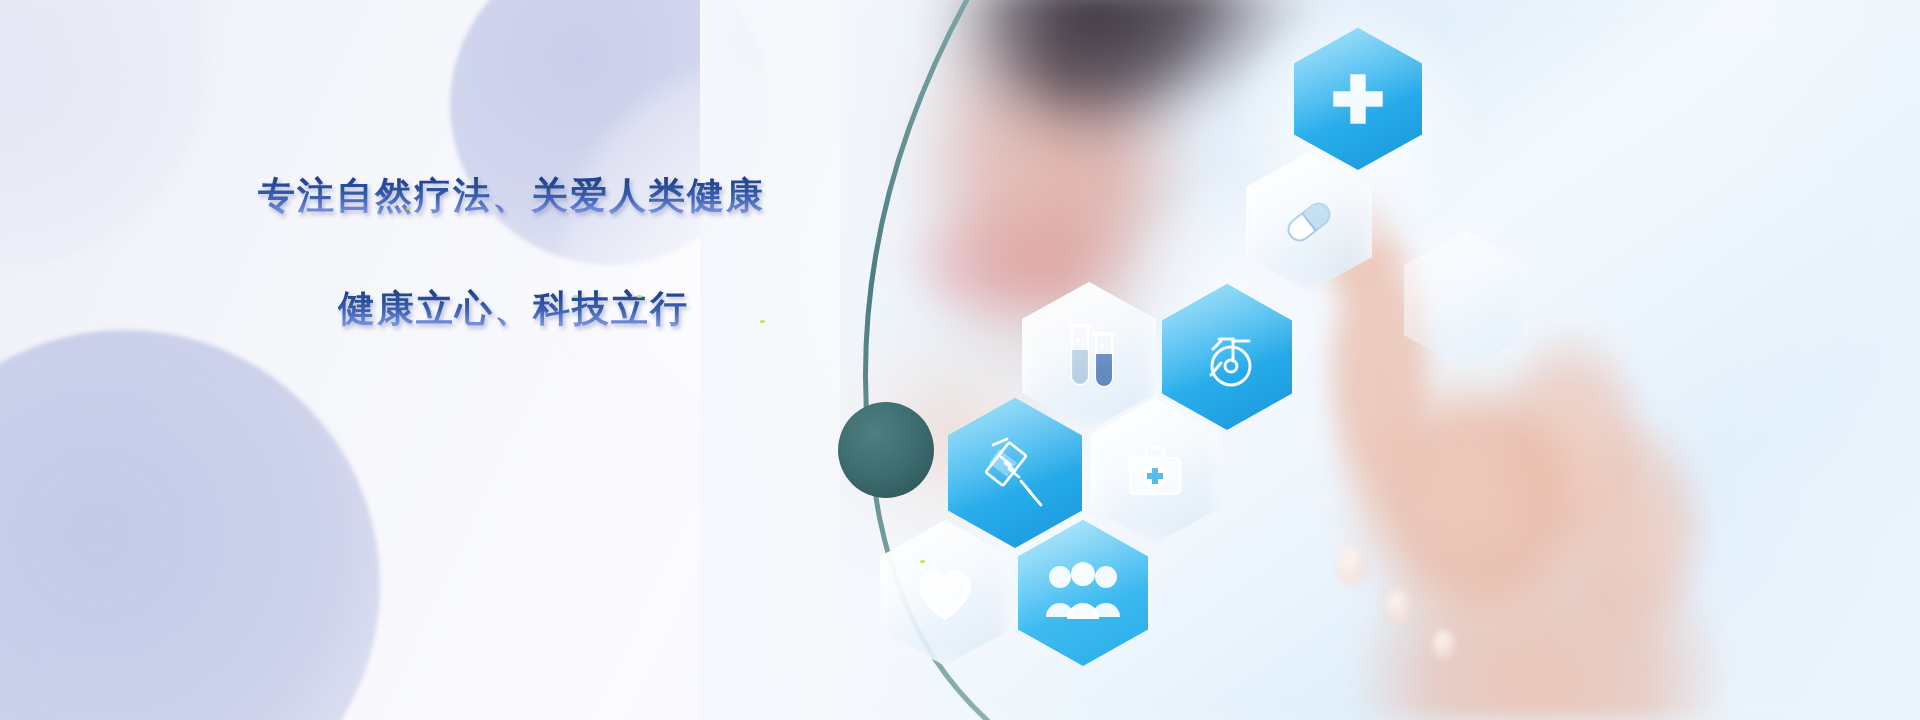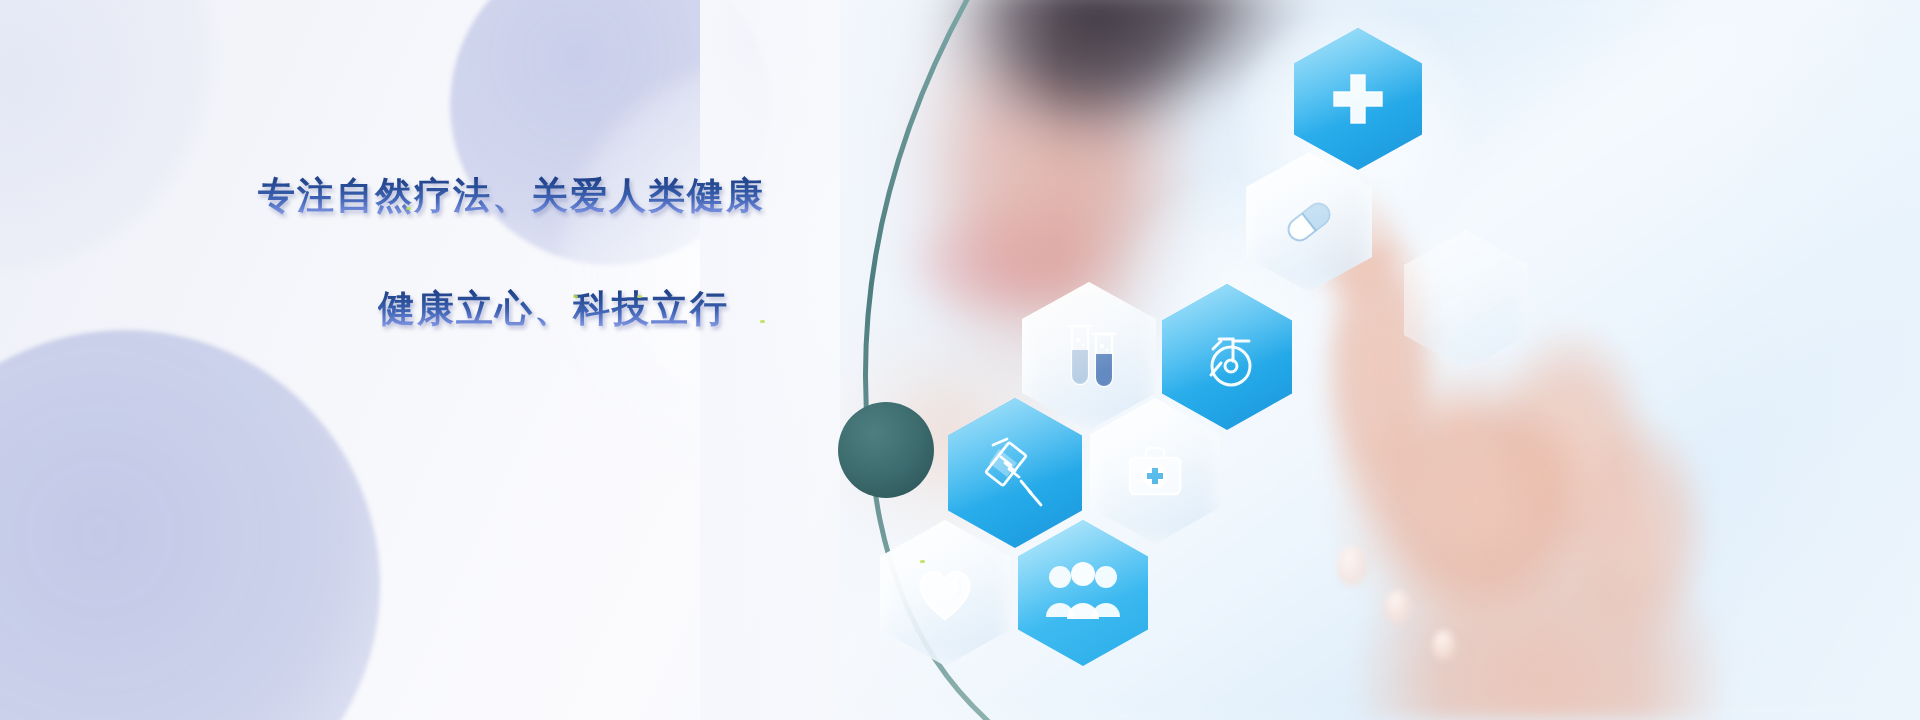--- a/index.html
+++ b/index.html
@@ -214,21 +214,21 @@
        #2a4f99 28%,
        #3f63b4 55%,
        #6c85d6 82%,
        #8fa2e4 100%);
     -webkit-background-clip:text;
     background-clip:text;
     color:transparent;
     -webkit-text-fill-color:transparent;
     filter:drop-shadow(2px 3px 2px rgba(110,120,170,.45));
   }
-  .headline.line2 { margin-top:72px; margin-left:120px;font-family:Liberation Serif, serif; }
+  .headline.line2 { margin-top:72px; margin-left:80px;font-family:Liberation Serif, serif; }
 
   
   .speck {
     position:absolute;
     width:5px; height:3px; border-radius:2px;
     background:#b9e04a; opacity:.85;
   }
 
   
   .blend {

